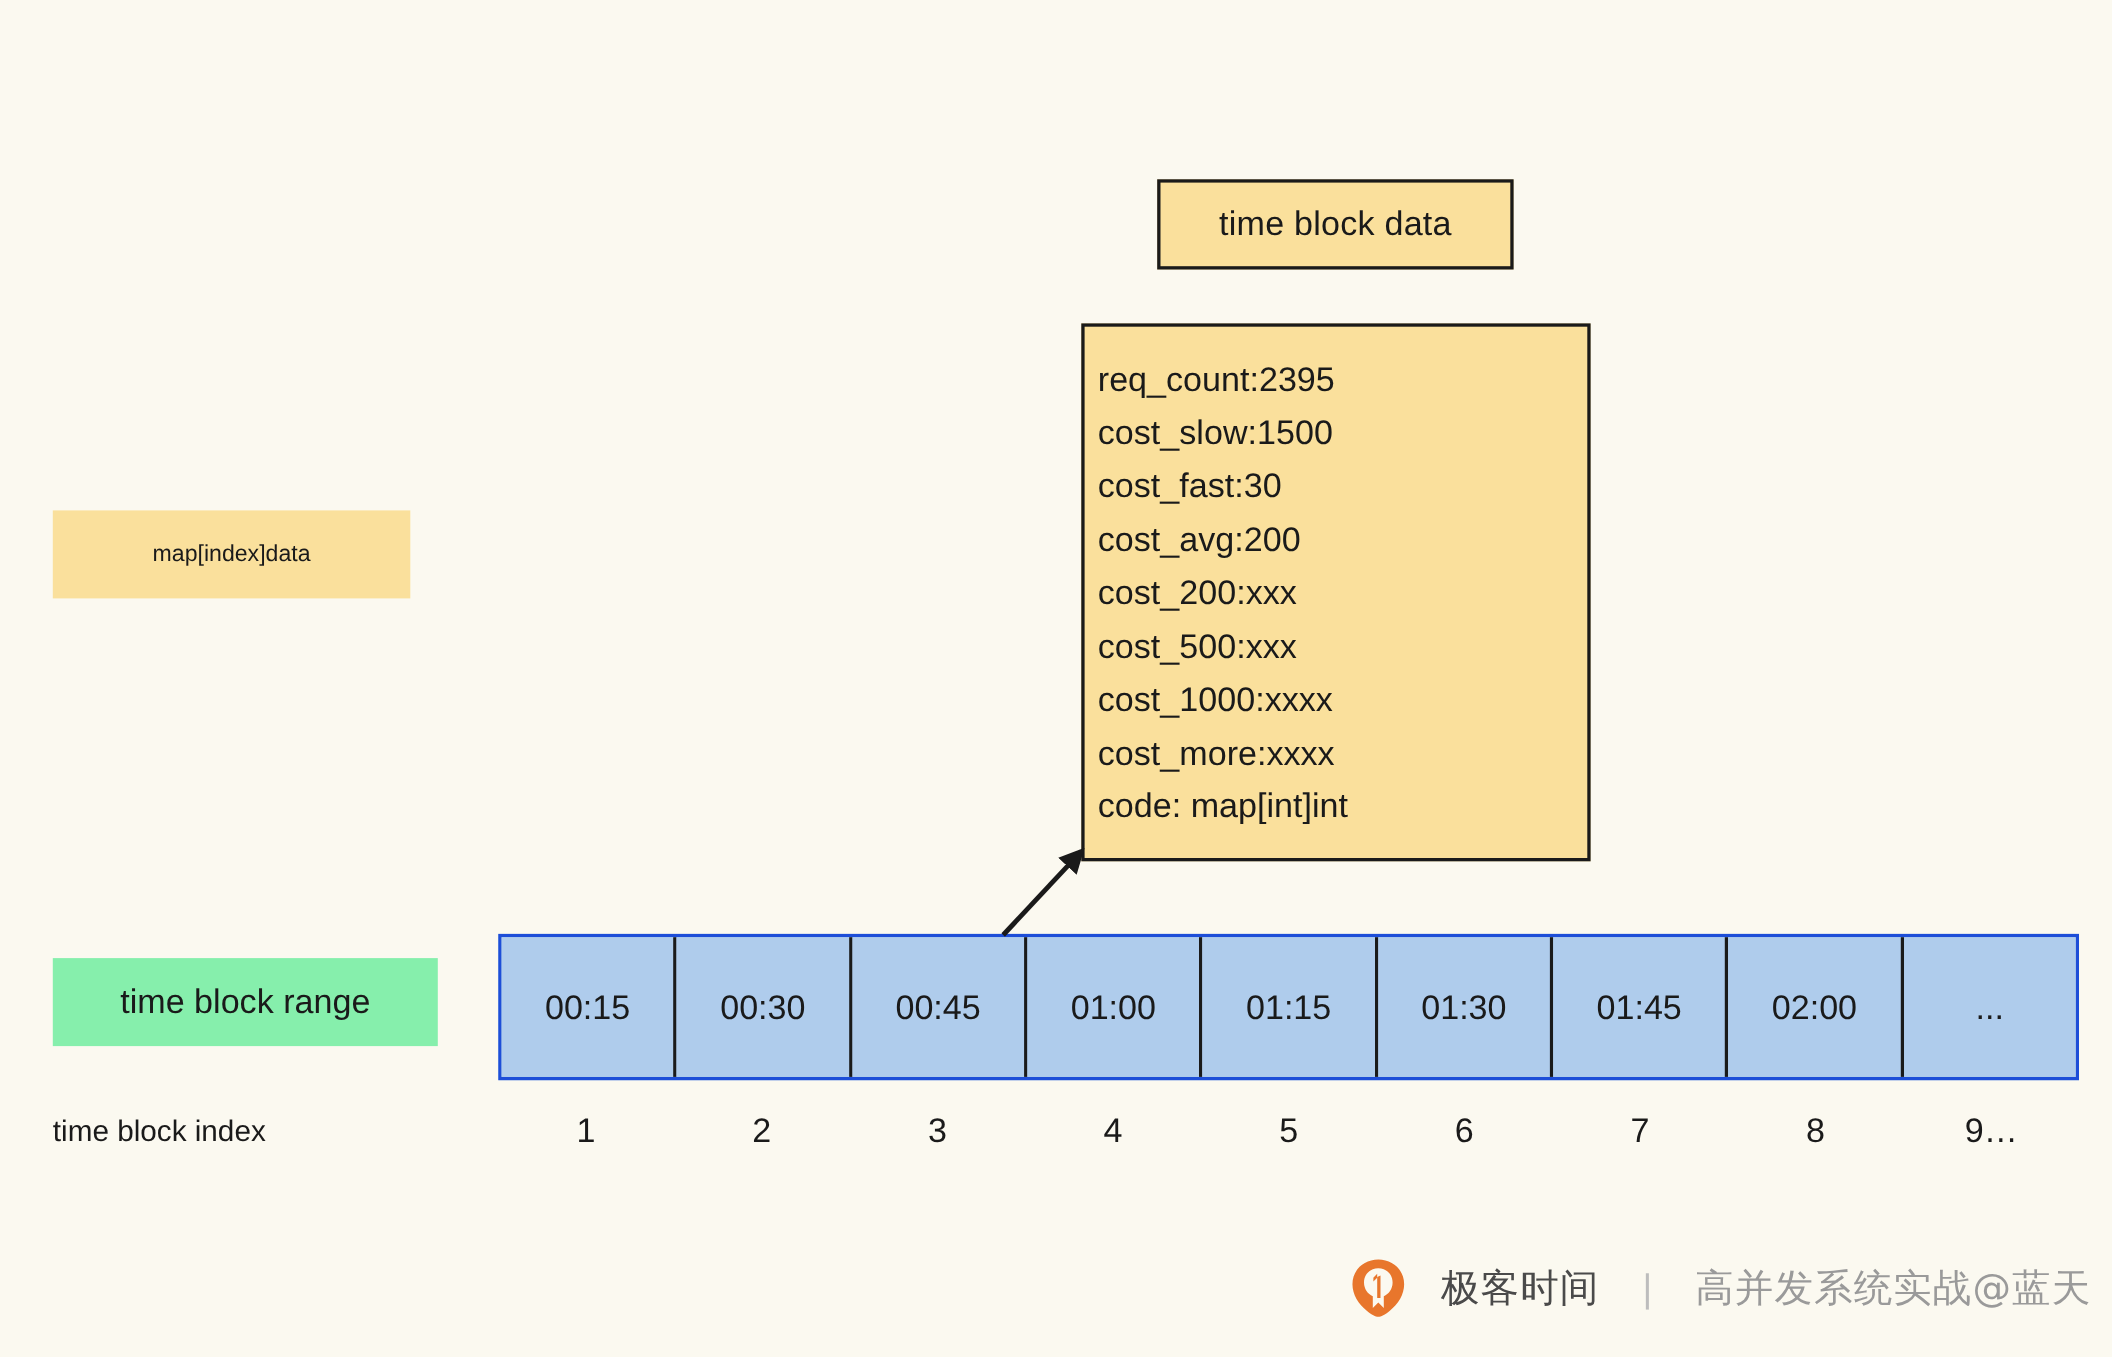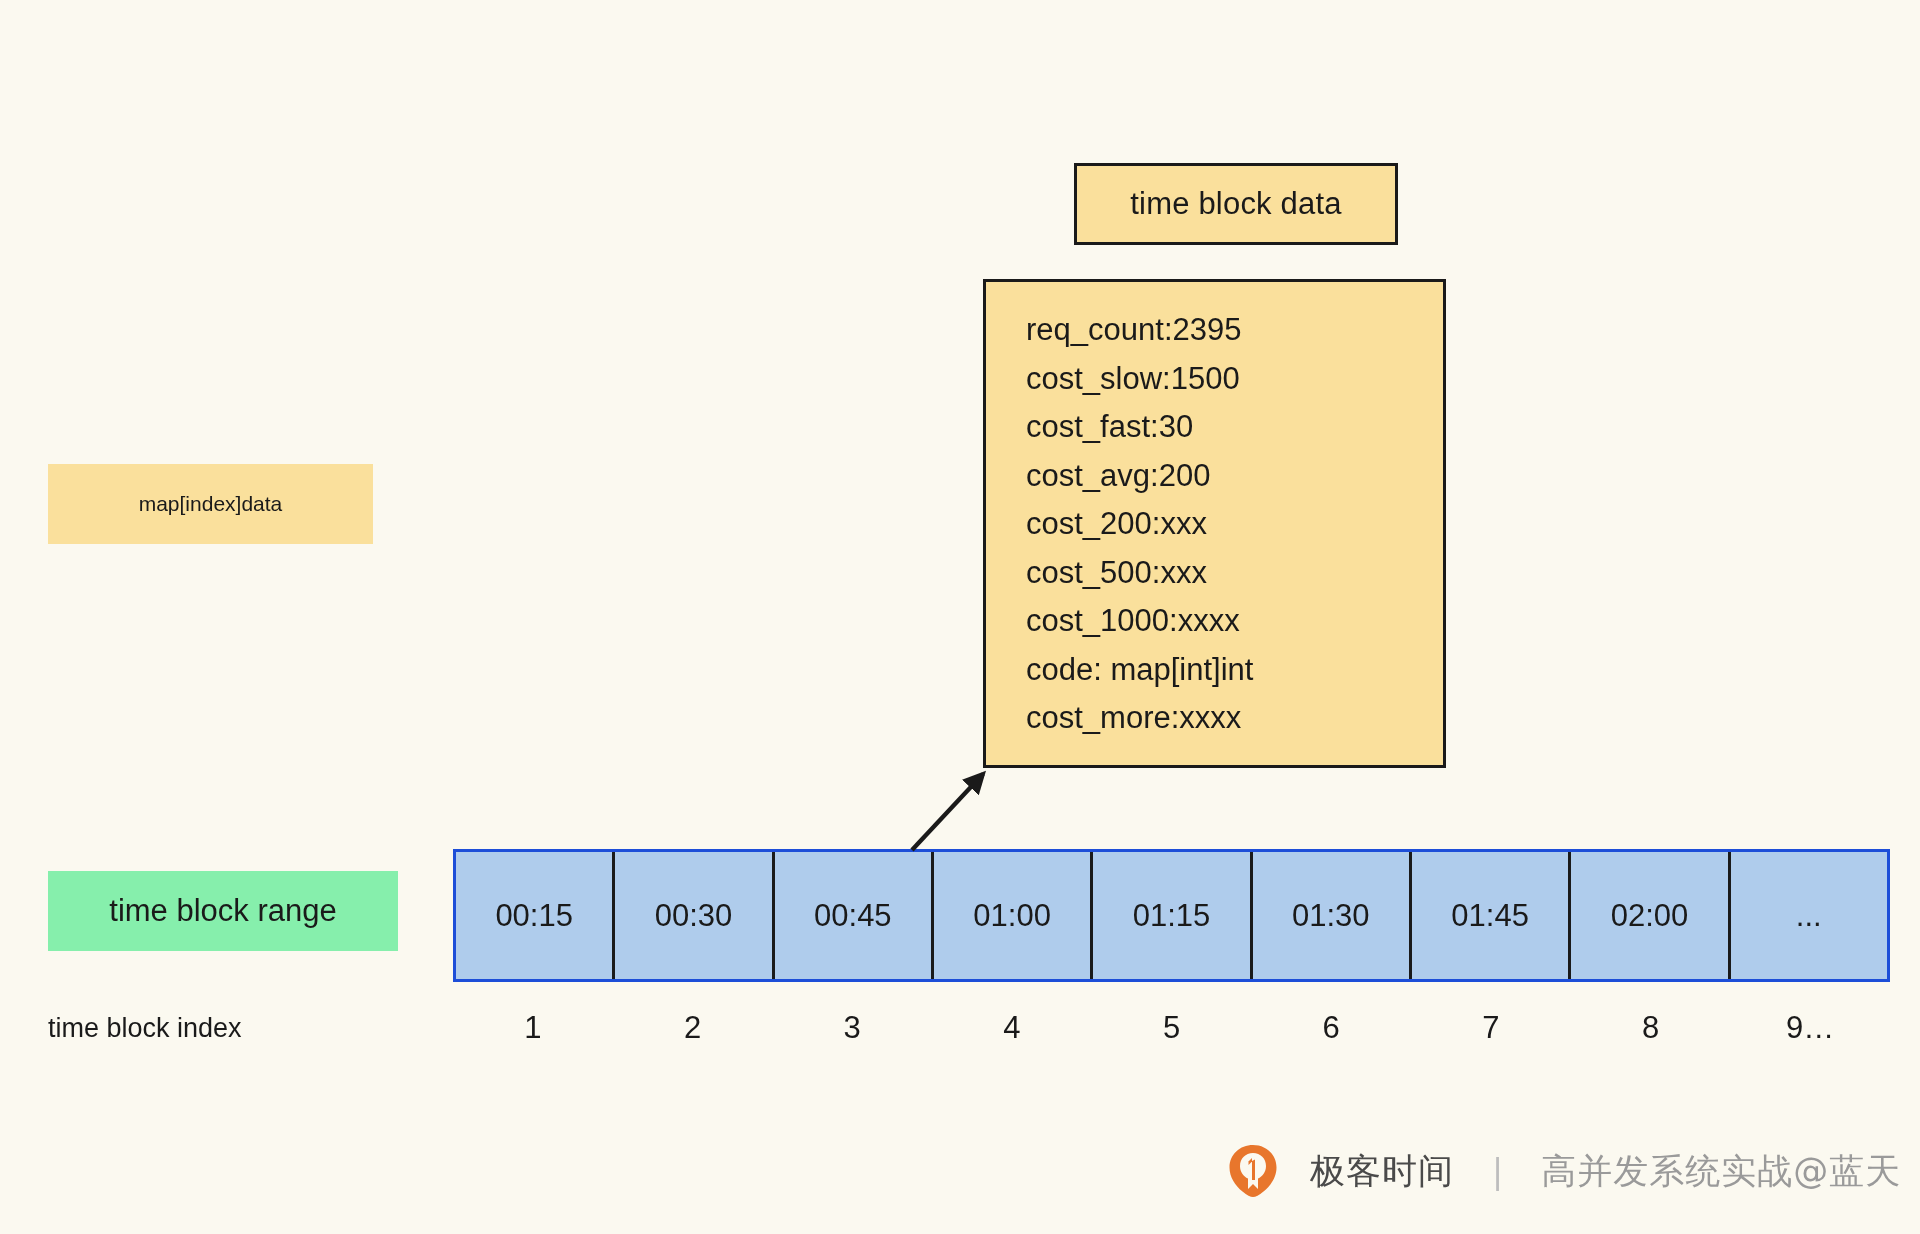--- a/index.html
+++ b/index.html
@@ -30,34 +30,33 @@
     width: 324px;
     height: 82px;
     background: #FAE09C;
     border: 3px solid #1A1A1A;
     box-sizing: border-box;
     display: flex;
     align-items: center;
     justify-content: center;
     font-size: 31px;
     letter-spacing: .2px;
-    margin-left: 22px;
   }
 
   
   .databox {
     position: absolute;
     left: 983px;
-    top: 279px;
+    top: 294px;
     width: 463px;
     height: 489px;
     background: #FAE09C;
     border: 3px solid #1A1A1A;
     box-sizing: border-box;
-    padding: 24px 0 0 40px;
+    padding: 24px 0 0 12px;
   }
   .databox .line {
     font-size: 31px;
     line-height: 48.5px;
     white-space: pre;
   }
 
   
   .legend-yellow {
     position: absolute;
@@ -185,22 +184,22 @@
   </div>
 
   <div class="databox">
     <div class="line">req_count:2395</div>
     <div class="line">cost_slow:1500</div>
     <div class="line">cost_fast:30</div>
     <div class="line">cost_avg:200</div>
     <div class="line">cost_200:xxx</div>
     <div class="line">cost_500:xxx</div>
     <div class="line">cost_1000:xxxx</div>
+    <div class="line">cost_more:xxxx</div>
     <div class="line">code: map[int]int</div>
-    <div class="line">cost_more:xxxx</div>
   </div>
 
   <div class="legend-yellow">
     <span>map[index]data</span>
   </div>
   <div class="legend-blue">
     <span>time block range</span>
   </div>
   <div class="legend-plain">
     <span>time block index</span>

